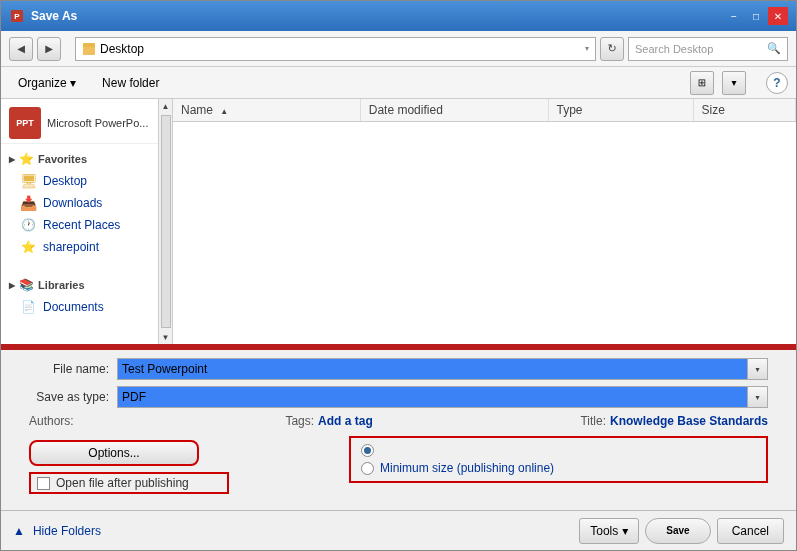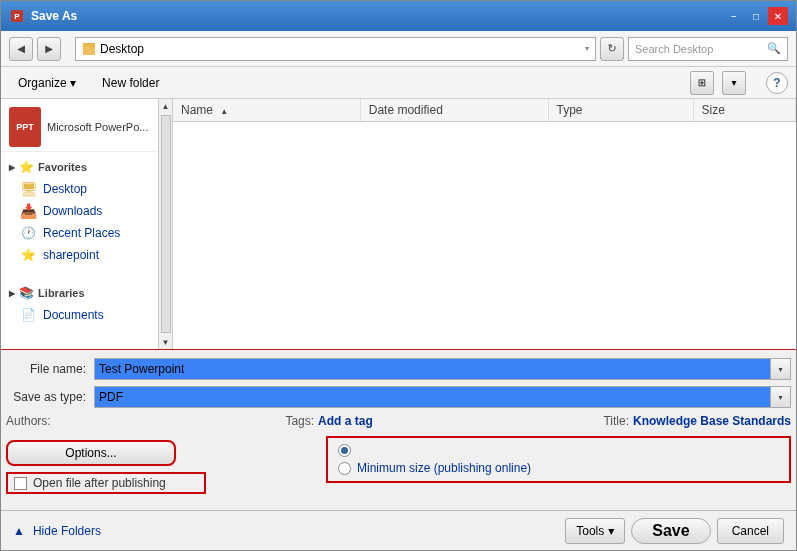--- a/index.html
+++ b/index.html
@@ -282,22 +282,22 @@
       user-select: none;
       border-right: 1px solid #ddd;
     }
     .col-name { flex: 2; }
     .col-date { flex: 2; }
     .col-type { flex: 1.5; }
     .col-size { flex: 1; }
     
     .bottom-section {
       background: #f0f0f0;
-      border-top: 1px solid #b91c1c;
-      padding: 8px 5px;
+      border-top: 6px solid #b91c1c;
+      padding: 8px 28px;
       flex-shrink: 0;
     }
     .filename-row {
       display: flex;
       align-items: center;
       margin-bottom: 6px;
     }
     .field-label {
       width: 80px;
       font-size: 12px;
@@ -463,36 +463,36 @@
       align-items: center;
       gap: 4px;
     }
     .save-btn {
       height: 26px;
       padding: 0 20px;
       background: linear-gradient(to bottom, #f8f8f8, #ddd);
       border: 1px solid #aaa;
       border-radius: 13px;
       cursor: pointer;
-      font-size: 16px;
+      font-size: 10px;
       font-weight: bold;
     }
     .cancel-btn {
       height: 26px;
       padding: 0 14px;
       background: linear-gradient(to bottom, #f8f8f8, #ddd);
       border: 1px solid #aaa;
       border-radius: 3px;
       cursor: pointer;
       font-size: 12px;
     }
     
     .ppt-icon {
       width: 32px;
-      height: 40px;
+      height: 32px;
       background: #c0392b;
       border-radius: 3px;
       color: white;
       font-size: 9px;
       font-weight: bold;
       display: flex;
       align-items: center;
       justify-content: center;
       flex-shrink: 0;
     }

